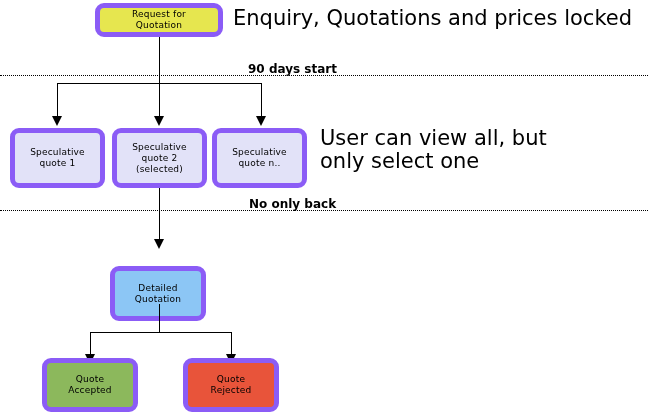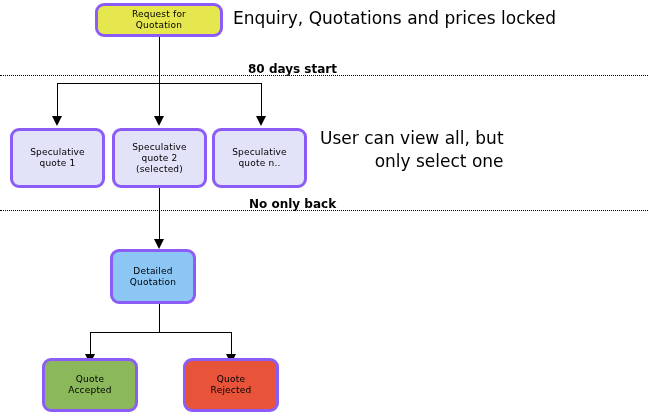--- a/index.html
+++ b/index.html
@@ -15,21 +15,21 @@
     width: 648px;
     height: 416px;
     background: #ffffff;
     overflow: hidden;
   }
 
   
   .node {
     position: absolute;
     box-sizing: border-box;
-    border: 3px solid #8b5cf6;
+    border: 5px solid #8b5cf6;
     border-radius: 9px;
     display: flex;
     align-items: center;
     justify-content: center;
     text-align: center;
     font-size: 9px;
     line-height: 11px;
     color: #000000;
     letter-spacing: 0.2px;
     white-space: pre-line;
@@ -76,21 +76,21 @@
     font-weight: bold;
     color: #000000;
     background: transparent;
     white-space: nowrap;
     font-family: "DejaVu Sans", "Liberation Sans", sans-serif;
   }
 
   
   .annotation {
     position: absolute;
-    font-size: 17px;
+    font-size: 21px;
     line-height: 23px;
     color: #000000;
     white-space: pre-line;
     font-family: "DejaVu Sans", "Liberation Sans", sans-serif;
   }
 </style>
 </head>
 <body>
 
 <div id="canvas">
@@ -105,50 +105,50 @@
   <div class="vline" style="left:57px; top:83px; height:35px;"></div>
   <div class="arrowhead" style="left:52px; top:116px;"></div>
 
   <div class="vline" style="left:159px; top:83px; height:35px;"></div>
   <div class="arrowhead" style="left:154px; top:116px;"></div>
 
   <div class="vline" style="left:261px; top:83px; height:35px;"></div>
   <div class="arrowhead" style="left:256px; top:116px;"></div>
 
   <div class="phase-line" style="top:75px;"></div>
-  <div class="phase-label" style="left:248px; top:62px;">80 days start</div>
+  <div class="phase-label" style="left:248px; top:62px;">90 days start</div>
 
   <div class="node node-spec" style="left:10px; top:128px; width:95px; height:60px;">Speculative
 quote 1</div>
   <div class="node node-spec" style="left:112px; top:128px; width:95px; height:60px;">Speculative
 quote 2
 (selected)</div>
   <div class="node node-spec" style="left:212px; top:128px; width:95px; height:60px;">Speculative
 quote n..</div>
 
   <div class="vline" style="left:159px; top:188px; height:56px;"></div>
   <div class="arrowhead" style="left:154px; top:239px;"></div>
 
   <div class="phase-line" style="top:210px;"></div>
   <div class="phase-label" style="left:249px; top:197px;">No only back</div>
 
-  <div class="node node-detailed" style="left:110px; top:249px; width:86px; height:55px;">Detailed
+  <div class="node node-detailed" style="left:110px; top:266px; width:96px; height:55px;">Detailed
 Quotation</div>
 
   <div class="vline" style="left:159px; top:304px; height:29px;"></div>
   <div class="hline" style="left:90px; top:332px; width:142px;"></div>
 
   <div class="vline" style="left:90px; top:332px; height:26px;"></div>
   <div class="arrowhead" style="left:85px; top:354px;"></div>
 
   <div class="vline" style="left:231px; top:332px; height:26px;"></div>
   <div class="arrowhead" style="left:226px; top:354px;"></div>
 
   <div class="node node-accepted" style="left:42px; top:358px; width:96px; height:54px;">Quote
 Accepted</div>
   <div class="node node-rejected" style="left:183px; top:358px; width:96px; height:54px;">Quote
 Rejected</div>
 
   <div class="annotation" style="left:233px; top:7px;">Enquiry, Quotations and prices locked</div>
-  <div class="annotation" style="left:320px; top:127px;text-align:right;">User can view all, but
+  <div class="annotation" style="left:320px; top:127px;">User can view all, but
 only select one</div>
 
 </div>
 
 </body></html>

